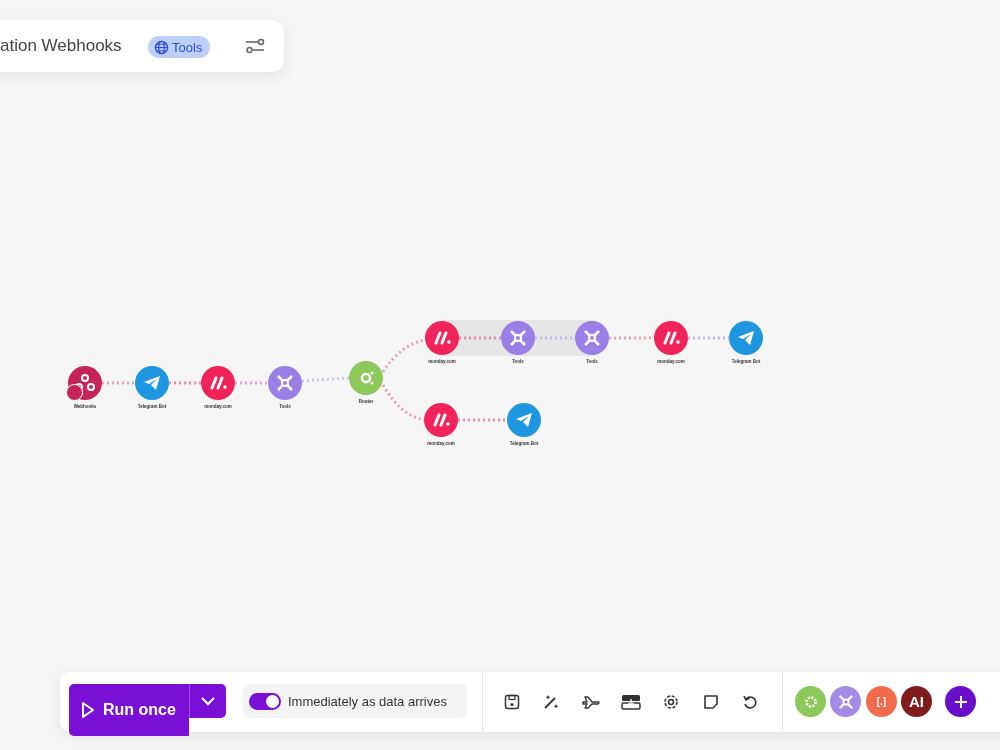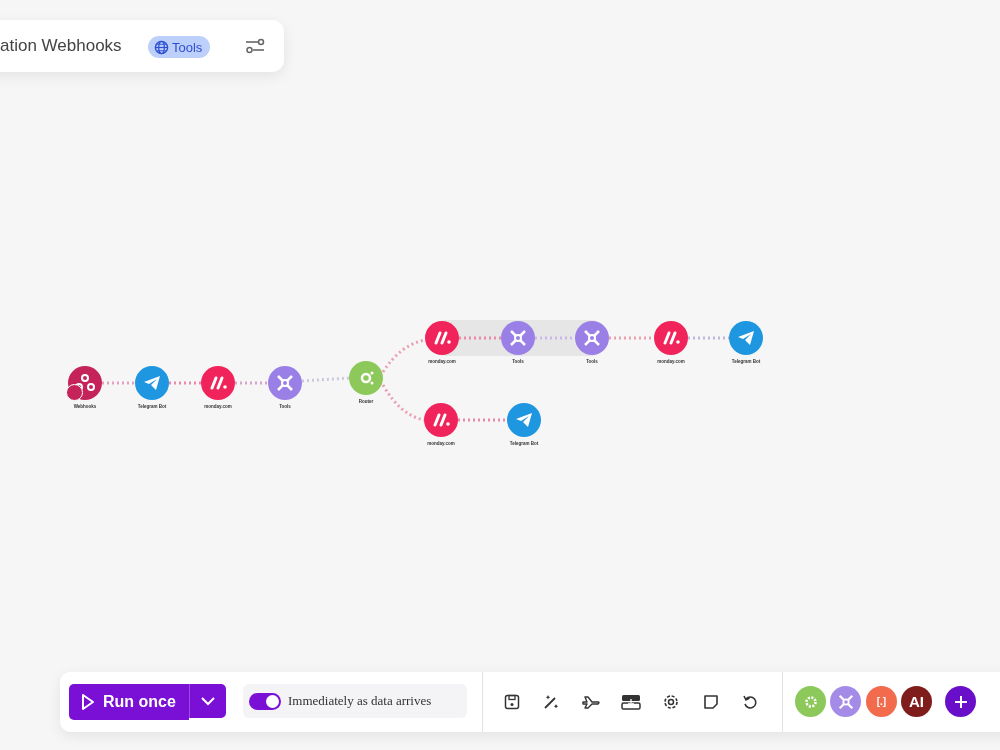--- a/index.html
+++ b/index.html
@@ -5,23 +5,23 @@
   html,body{margin:0;padding:0;}
   body{width:1000px;height:750px;background:#f6f6f6;position:relative;overflow:hidden;font-family:"Liberation Sans",sans-serif;}
   .title-card{position:absolute;left:-20px;top:20px;width:304px;height:52px;background:#fff;border-radius:12px;box-shadow:0 4px 14px rgba(0,0,0,0.08);display:flex;align-items:center;}
   .title-text{position:absolute;left:20px;top:16px;font-size:17px;color:#444;white-space:nowrap;}
   .shared-badge{position:absolute;left:168px;top:16px;height:22px;padding:0 8px 0 6px;background:#bcd0fb;border-radius:11px;display:flex;align-items:center;gap:3px;color:#2f4fd0;font-size:13px;}
   .settings-ic{position:absolute;left:265px;top:17px;}
   .canvas{position:absolute;left:0;top:0;width:1000px;height:660px;}
   .node{position:absolute;width:34px;height:34px;border-radius:50%;display:flex;align-items:center;justify-content:center;}
   .node-label{position:absolute;font-size:4.5px;color:#333;white-space:nowrap;transform:translateX(-50%);font-weight:bold;}
   .bottom-bar{position:absolute;left:60px;top:672px;width:960px;height:60px;background:#fff;border-radius:10px;box-shadow:0 4px 14px rgba(0,0,0,0.08);}
-  .run-btn{position:absolute;left:9px;top:12px;width:120px;height:36px;background:#7a10d6;border-radius:5px 0 0 5px;color:#fff;display:flex;align-items:center;gap:8px;padding-left:12px;box-sizing:border-box;font-size:16px;font-weight:bold;}
+  .run-btn{position:absolute;left:9px;top:12px;width:120px;height:52px;background:#7a10d6;border-radius:5px 0 0 5px;color:#fff;display:flex;align-items:center;gap:8px;padding-left:12px;box-sizing:border-box;font-size:16px;font-weight:bold;}
   .run-dd{position:absolute;left:129px;top:12px;width:36px;height:34px;background:#7a10d6;border-radius:0 5px 5px 0;border-left:1px solid #9a4be4;display:flex;align-items:center;justify-content:center;}
-  .sched{position:absolute;left:183px;top:12px;width:224px;height:34px;background:#f4f4f6;border-radius:6px;display:flex;align-items:center;gap:7px;padding-left:6px;box-sizing:border-box;font-size:13px;color:#333;font-family:Liberation Serif, serif;}
+  .sched{position:absolute;left:183px;top:12px;width:224px;height:34px;background:#f4f4f6;border-radius:6px;display:flex;align-items:center;gap:7px;padding-left:6px;box-sizing:border-box;font-size:13px;color:#333;}
   .toggle{width:32px;height:17px;background:#7a10d6;border-radius:9px;position:relative;}
   .toggle::after{content:"";position:absolute;right:2px;top:2px;width:13px;height:13px;border-radius:50%;background:#fff;}
   .divider{position:absolute;top:0;width:1px;height:60px;background:#e2e2e2;}
   .tool{position:absolute;top:19px;width:22px;height:22px;display:flex;align-items:center;justify-content:center;}
   .app-ic{position:absolute;top:14px;width:31px;height:31px;border-radius:50%;display:flex;align-items:center;justify-content:center;color:#fff;font-weight:bold;font-size:13px;}
 </style>
 </head>
 <body>
 
 <div class="title-card">

